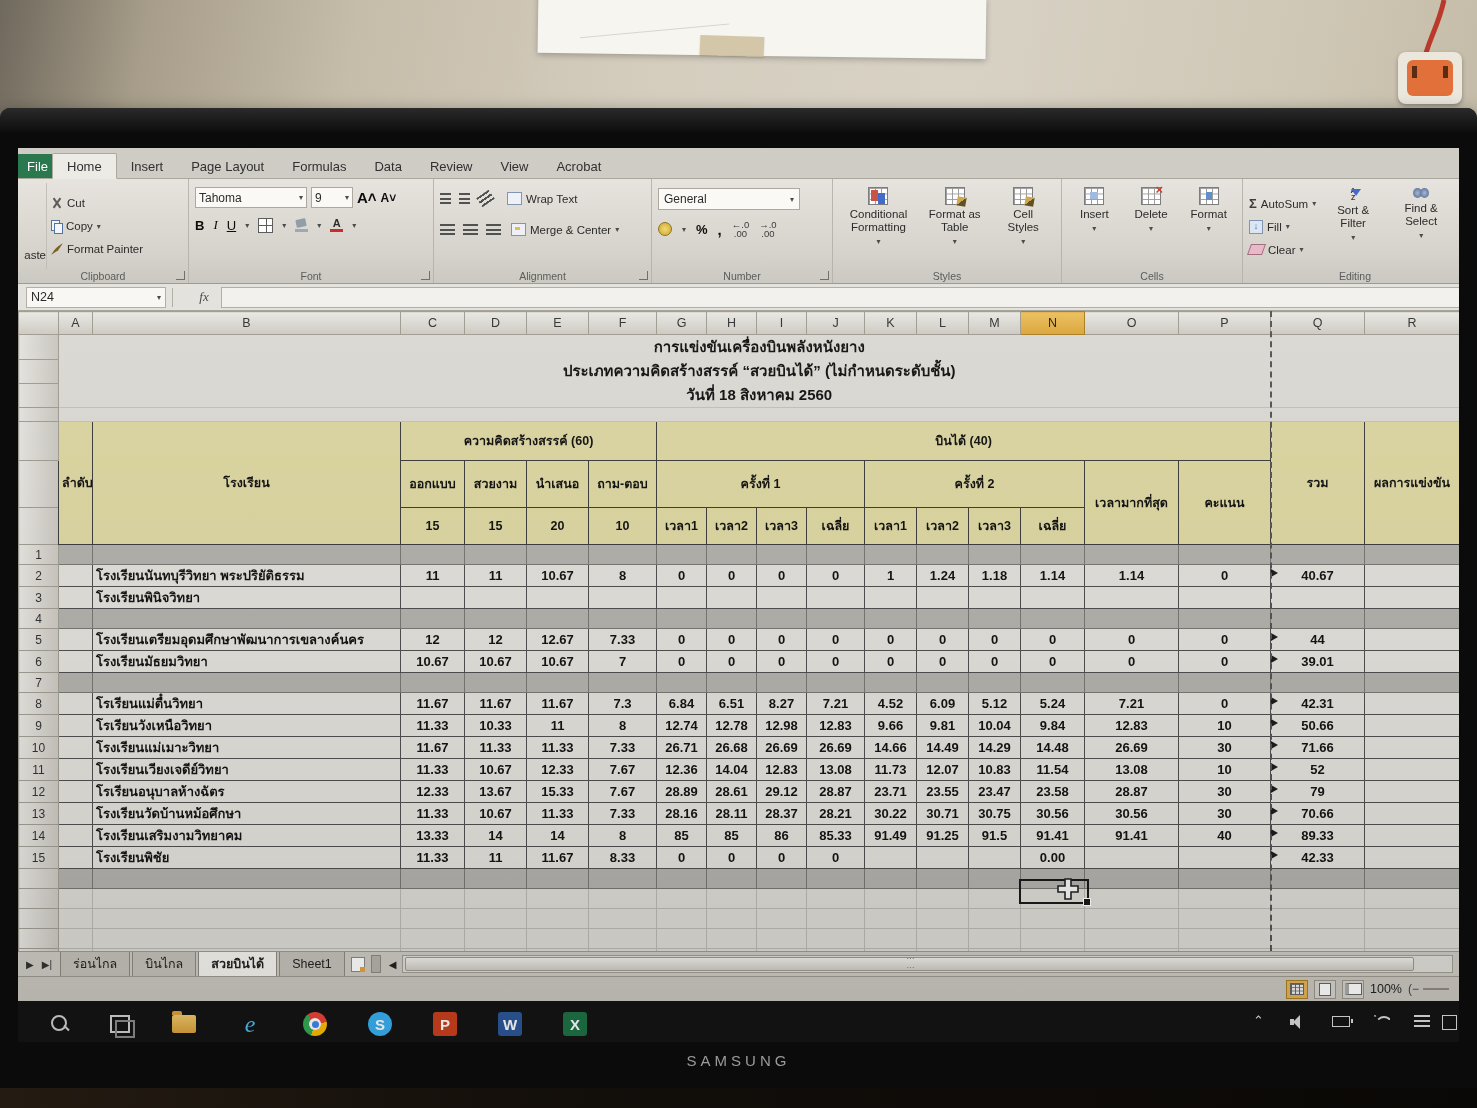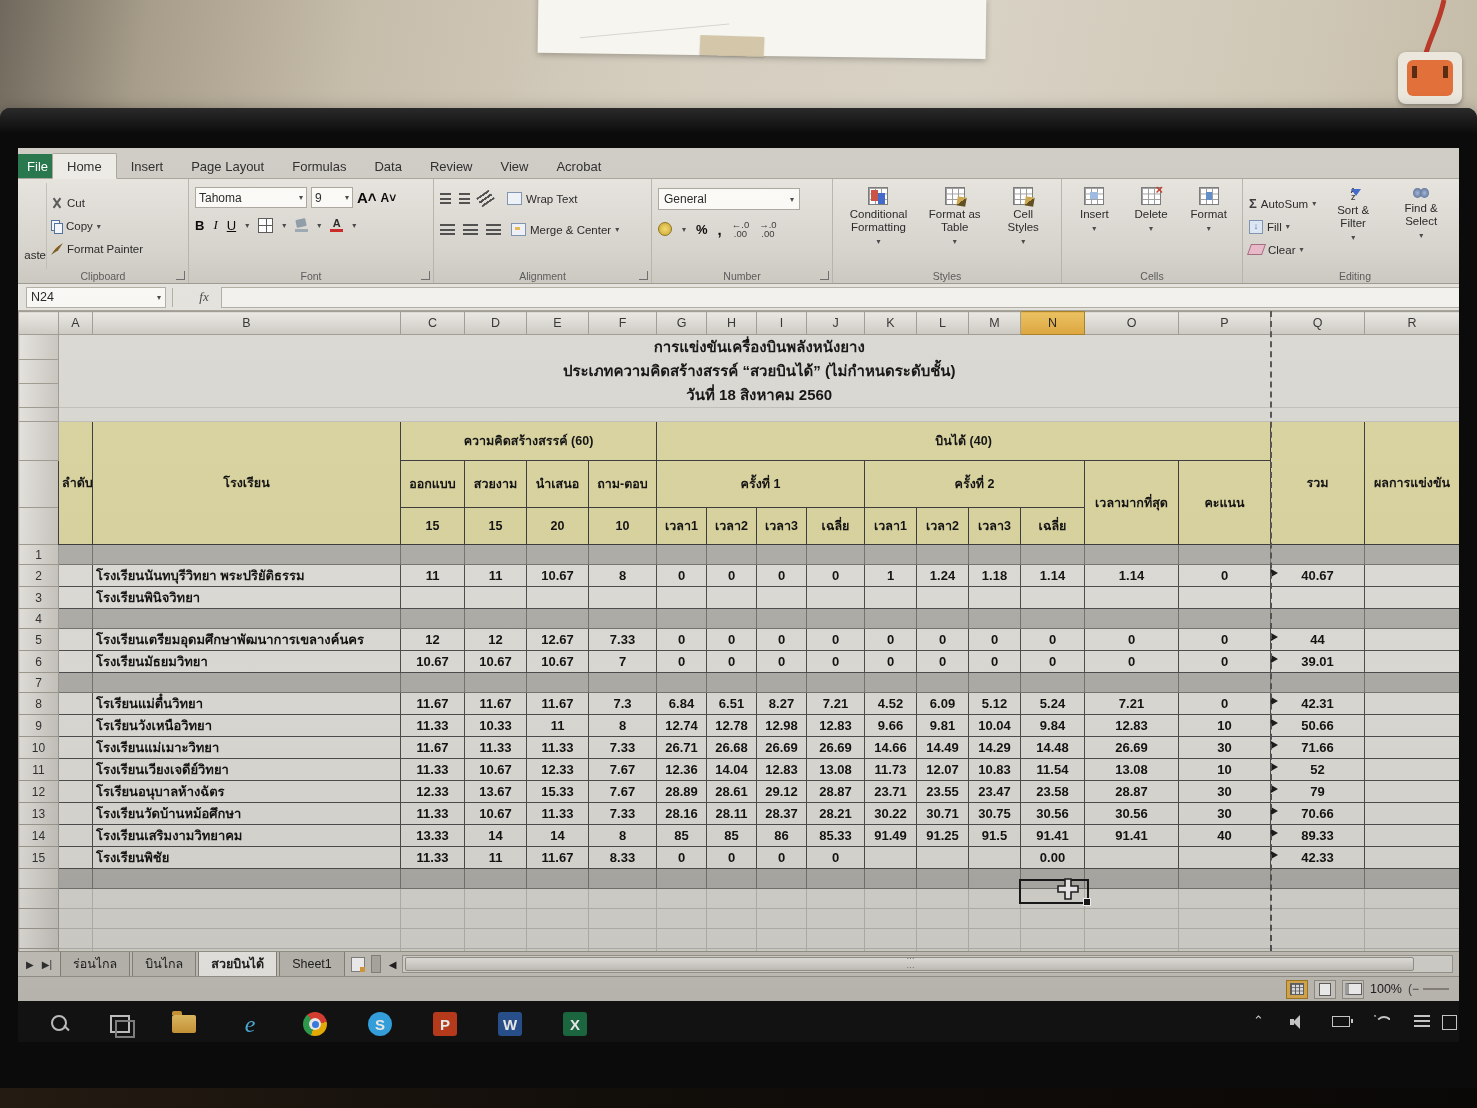--- a/index.html
+++ b/index.html
@@ -1026,16 +1026,17 @@
         <div class="tray" style="left:1235px"><span class="tr-chev">⌃</span></div>
         <div class="tray" style="left:1272px"><span class="tr-vol i"></span></div>
         <div class="tray" style="left:1314px"><span class="tr-batt i"></span></div>
         <div class="tray" style="left:1356px"><span class="tr-wifi i"></span></div>
         <div class="tray" style="left:1396px"><span class="tr-list i"></span></div>
         <div class="tray" style="left:1424px"><span class="tr-note i"></span></div>
       </div>
 
     </div>
 
+    <div class="brand">SAMSUNG</div>
   </div>
 
   <div class="desk"></div>
 </div>
 
 </body></html>

